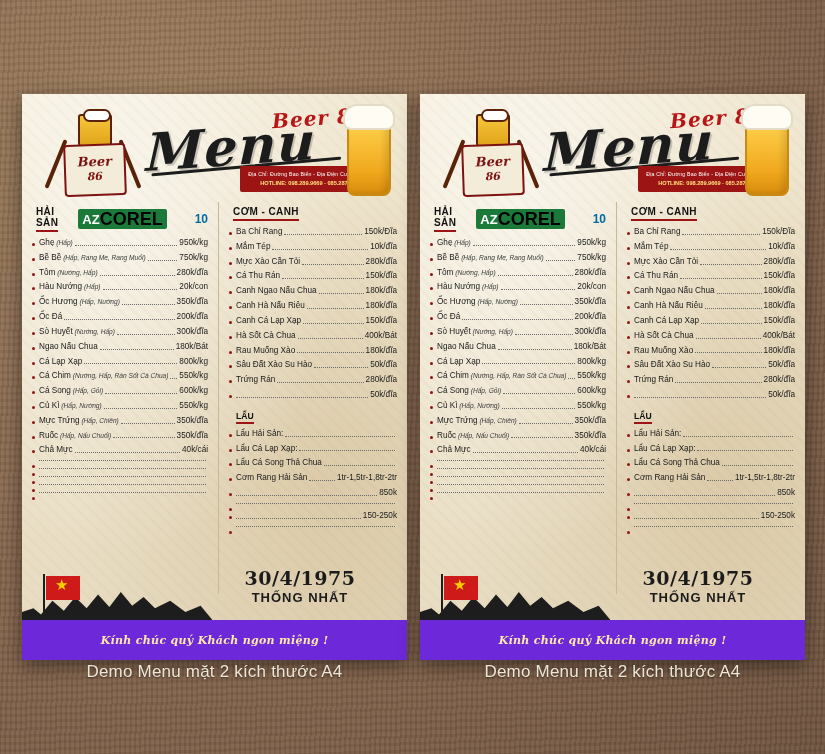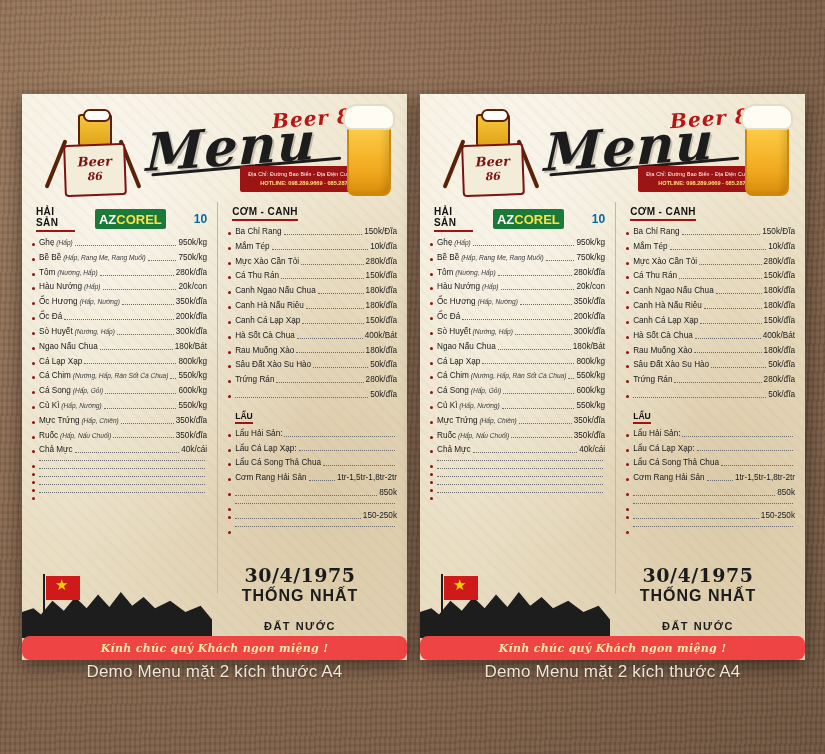--- a/index.html
+++ b/index.html
@@ -134,21 +134,21 @@
   }
   .sechead .t{
     font-size:10px;font-weight:bold;color:#111;letter-spacing:.4px;
     border-bottom:2px solid #9c1414;padding-bottom:2px;
   }
   .azbox{
     display:inline-flex;align-items:center;height:20px;padding:0 4px;
     background:#1b7a3a;border-radius:2px;margin-left:12px;
   }
   .azbox .az1{color:#fff;font-weight:bold;font-size:13px;}
-  .azbox .az2{color:#fde047;font-weight:bold;font-size:13px;}
+  .azbox .az2{color:#000000;font-weight:bold;font-size:18px;}
   .azqty{font-size:12px;font-weight:bold;color:#0369a1;margin-left:20px;}
 
   ul.items{list-style:none;margin:0;padding:0;}
   ul.items li{
     position:relative;display:flex;align-items:flex-end;
     font-size:8.2px;color:#1a1a1a;margin-bottom:5.4px;line-height:1.15;
     padding-left:7px;
   }
   ul.items li:before{
     content:"";position:absolute;left:0;top:5px;width:3px;height:3px;
@@ -180,25 +180,25 @@
     background:#cf1a1a;
   }
   .flag:after{
     content:"★";position:absolute;left:9px;top:0px;color:#f7d000;font-size:15px;
   }
   .flagpole{position:absolute;left:21px;bottom:38px;width:2px;height:48px;background:#1d1d1d;}
   .unify{
     position:absolute;left:198px;bottom:28px;width:160px;text-align:center;color:#1b1b1b;
   }
   .unify .u1{font-family:"DejaVu Serif",serif;font-weight:bold;font-size:19px;letter-spacing:.5px;}
-  .unify .u2{font-weight:bold;font-size:16px;letter-spacing:1px;margin-top:1px;}
+  .unify .u2{font-weight:bold;font-size:13px;letter-spacing:1px;margin-top:1px;}
   .unify .u3{font-weight:bold;font-size:11px;letter-spacing:1.5px;margin-top:15px;}
   .redbar{
-    position:absolute;left:0;right:0;bottom:0;height:24px;background:#ef4444;
-    display:flex;align-items:center;justify-content:center;border-radius:8px;
+    position:absolute;left:0;right:0;bottom:0;height:40px;background:#6d28d9;
+    display:flex;align-items:center;justify-content:center;
   }
   .redbar span{
     color:#ffe9a8;font-family:"DejaVu Serif",serif;font-style:italic;font-weight:bold;
     font-size:11px;letter-spacing:.3px;
   }
 </style>
 </head>
 <body>
 
 <div class="bg"></div>

